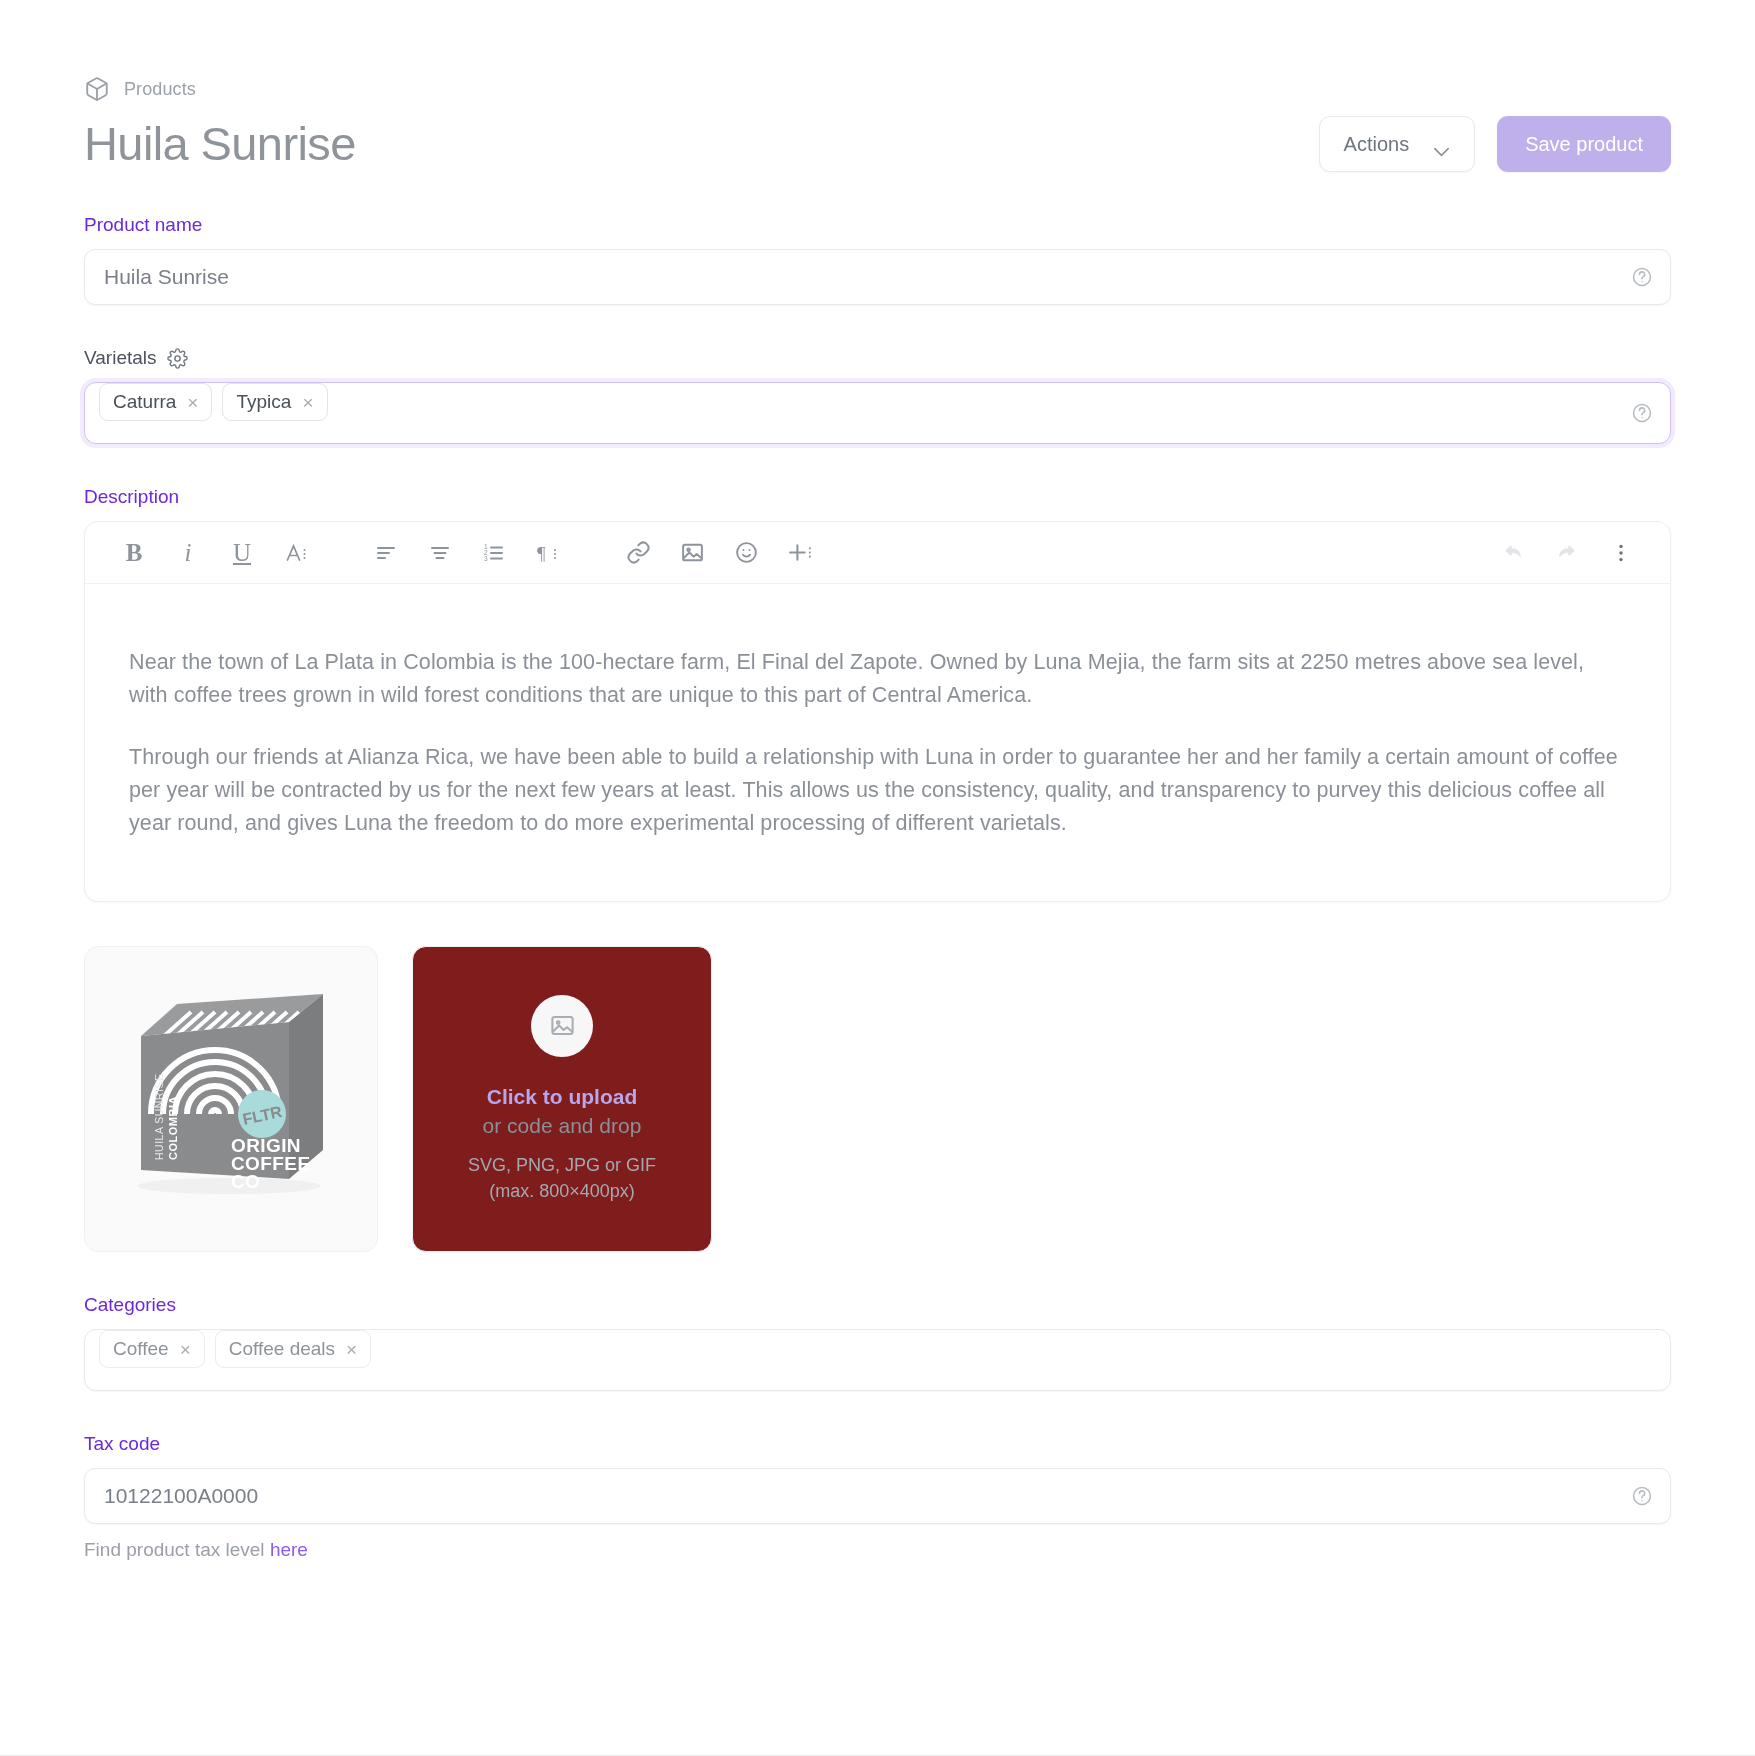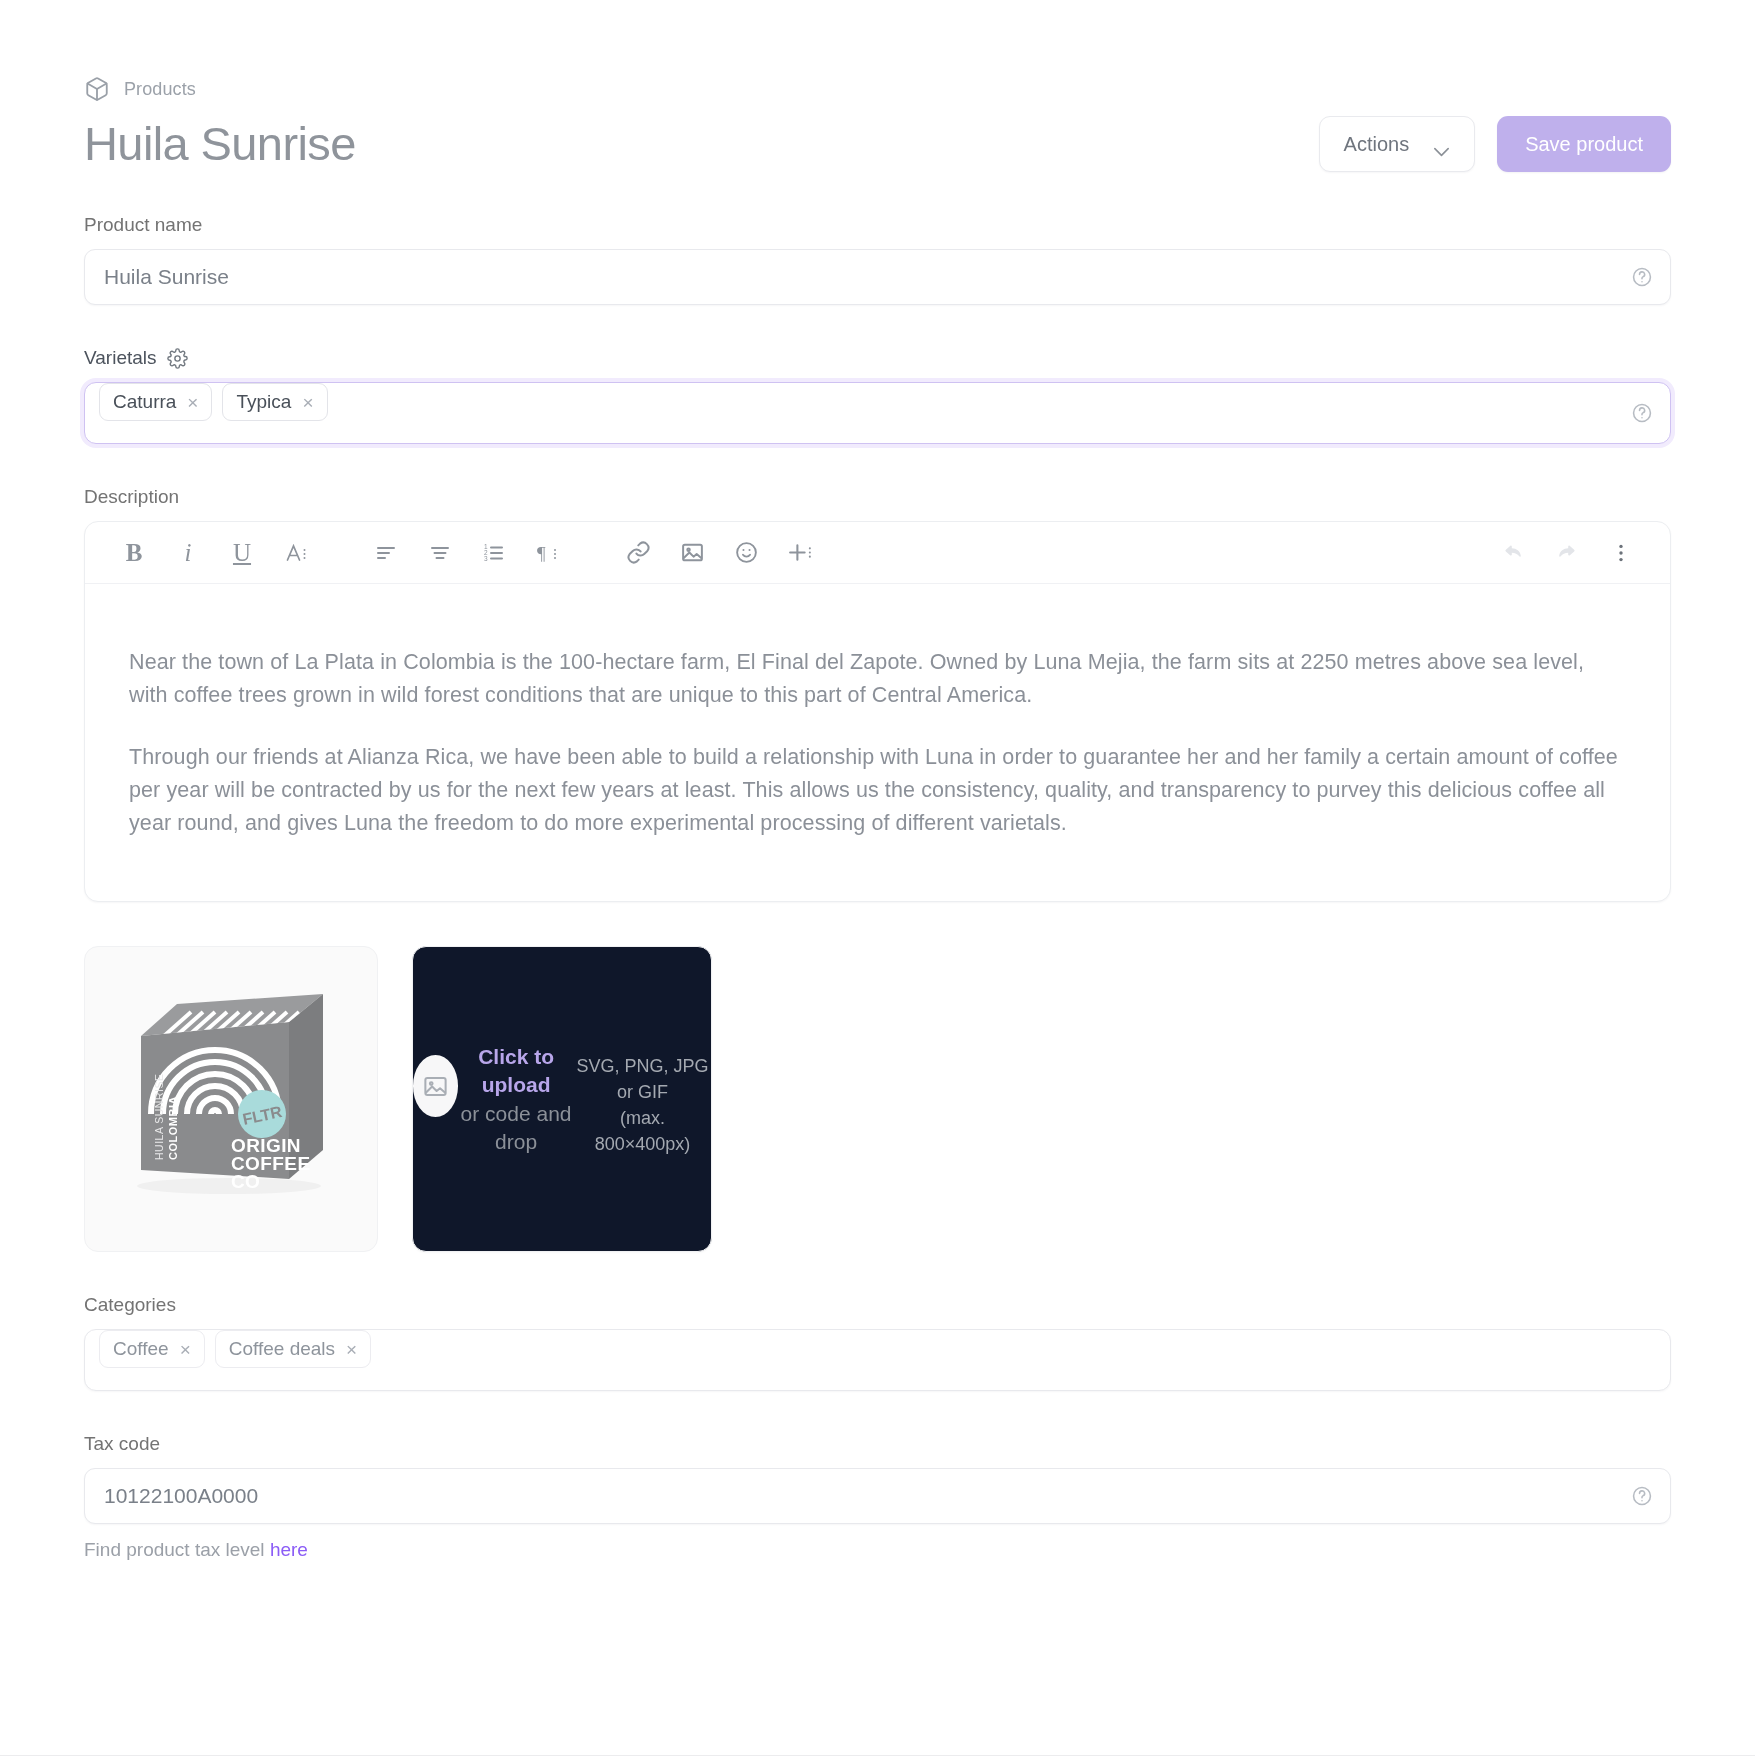--- a/index.html
+++ b/index.html
@@ -54,21 +54,21 @@
     height: 56px; padding: 0 28px;
     border: none; border-radius: 11px;
     background: #bfb0ec; color: #ffffff; font-size: 20px;
     font-family: inherit; cursor: pointer;
     box-shadow: 0 1px 2px rgba(16,24,40,.05);
   }
 
   
   .field { margin-top: 42px; }
   .field-label {
-    font-size: 19px; color: #737373; margin-bottom: 13px;
+    font-size: 19px; color: #6d28d9; margin-bottom: 13px;
     display: flex; align-items: center; gap: 10px;
   }
   .field-label.dark { color: #4c535d; font-weight: 500; }
   .gear { width: 21px; height: 21px; display: block; color: #70777f; }
 
   .input-wrap {
     position: relative;
     height: 56px;
     border: 1px solid #e8e9ed; border-radius: 11px;
     background: #fff;
@@ -161,22 +161,22 @@
     background: #fafafa;
     display: flex; align-items: center; justify-content: center;
     overflow: hidden;
     cursor: pointer;
   }
   .thumb-card svg { display: block; }
 
   .dropzone {
     width: 300px; height: 306px;
     border: 1px solid #f0f1f3; border-radius: 14px;
-    background: #0f172a;
-    display: flex; flex-direction: row;
+    background: #7f1d1d;
+    display: flex; flex-direction: column;
     align-items: center; justify-content: center;
     cursor: pointer;
     box-shadow: 0 1px 2px rgba(16,24,40,.03);
   }
   .dz-icon-circle {
     width: 62px; height: 62px; border-radius: 50%;
     background: #f7f7f8;
     display: flex; align-items: center; justify-content: center;
     margin-bottom: 26px;
     color: #a9aeb5;

